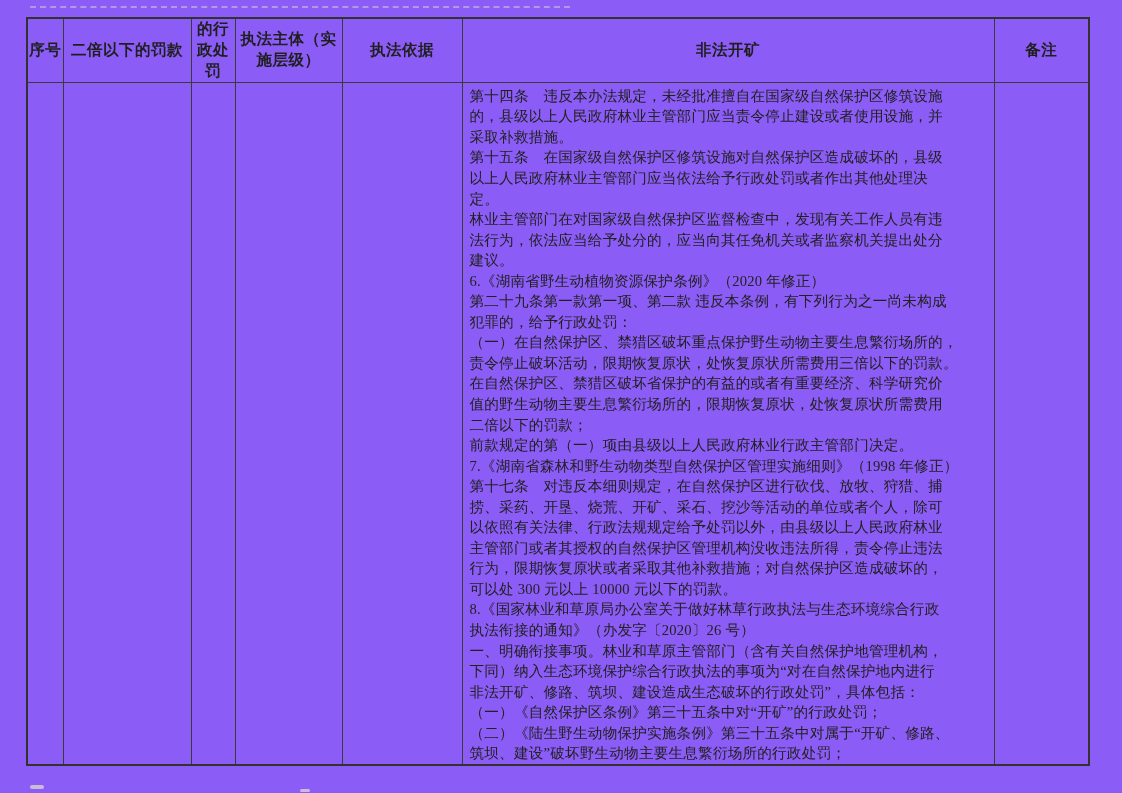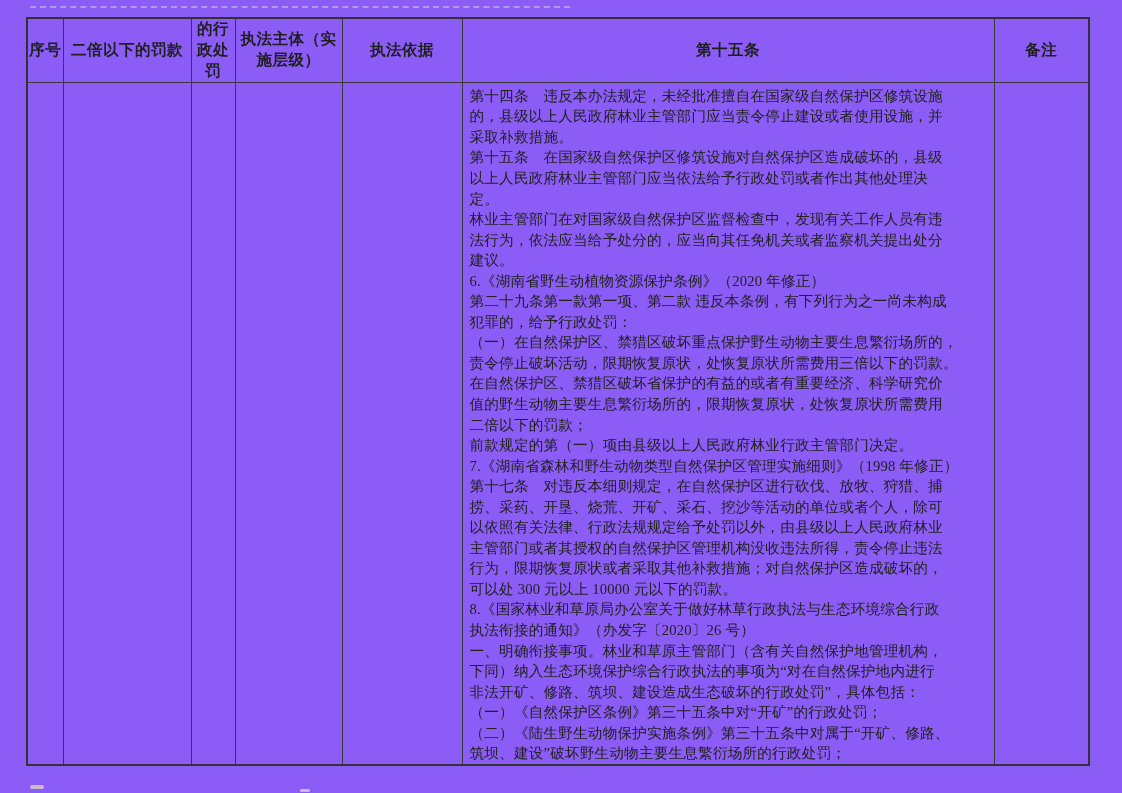--- a/index.html
+++ b/index.html
@@ -116,21 +116,21 @@
       <col class="c-basis">
       <col class="c-remark">
     </colgroup>
     <thead>
       <tr class="header-row">
         <th class="header-cell">序号</th>
         <th class="header-cell">二倍以下的罚款</th>
         <th class="header-cell">的行政处罚</th>
         <th class="header-cell">执法主体（实施层级）</th>
         <th class="header-cell">执法依据</th>
-        <th class="header-cell">第十五条</th>
+        <th class="header-cell">非法开矿</th>
         <th class="header-cell">备注</th>
       </tr>
     </thead>
     <tbody>
       <tr class="body-row">
         <td class="body-cell"></td>
         <td class="body-cell"></td>
         <td class="body-cell"></td>
         <td class="body-cell"></td>
         <td class="body-cell"></td>

